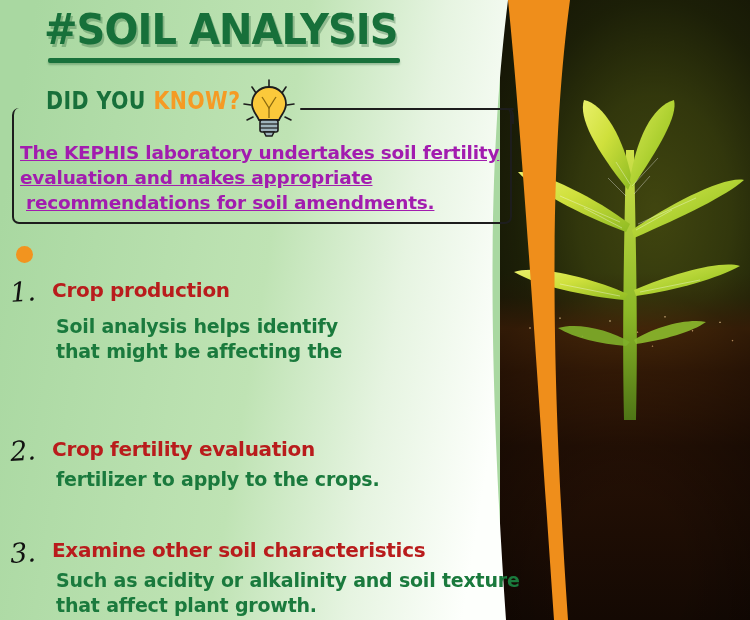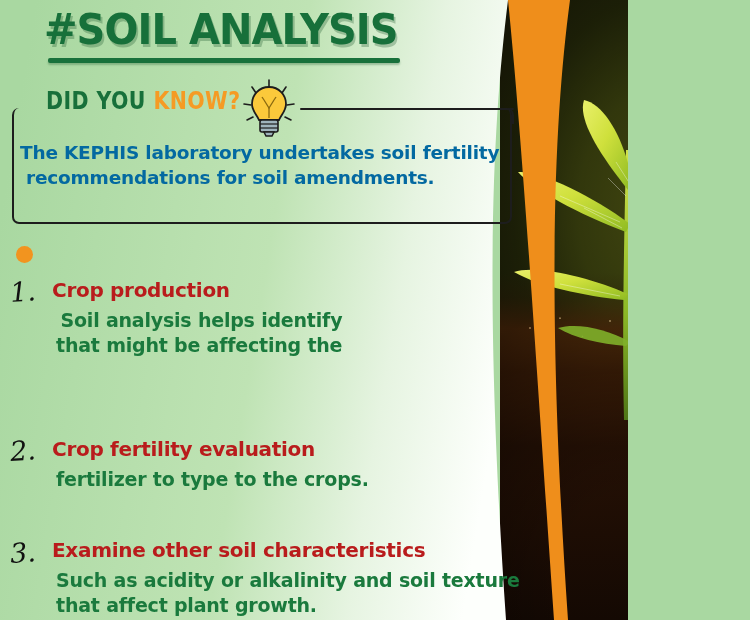--- a/index.html
+++ b/index.html
@@ -3,21 +3,21 @@
 <meta charset="utf-8">
 <title>Soil Analysis Infographic</title>
 <style>
   html,body{margin:0;padding:0;}
   body{
     width:750px;height:620px;overflow:hidden;
     font-family:"Liberation Sans", sans-serif;
     background:#a9d8a1;
   }
   .poster{
-    position:relative;width:628px;height:620px;overflow:hidden;
+    position:relative;width:750px;height:620px;overflow:hidden;
   }
 
   
   .photo{
     position:absolute;top:0;left:500px;width:250px;height:620px;
     background:
       
       radial-gradient(120% 60% at 50% 92%, rgba(0,0,0,0) 20%, rgba(0,0,0,.55) 75%),
       
       linear-gradient(to bottom,
@@ -101,22 +101,23 @@
     background:#1d1d1d;border-radius:2px;
   }
   .factbox-corner{
     position:absolute;left:498px;top:108px;width:16px;height:16px;
     border-top:2px solid #1d1d1d;border-right:2px solid #1d1d1d;
     border-top-right-radius:7px;box-sizing:border-box;
   }
   .fact-text{
     position:absolute;left:20px;top:140px;width:492px;
     font-family:"DejaVu Sans", sans-serif;
-    font-size:18.5px;font-weight:bold;line-height:25px;color:#0369a1;
+    font-size:18.5px;font-weight:bold;line-height:25px;color:#a21caf;
     letter-spacing:-.2px;
+    text-decoration:underline;
   }
   .fact-text .l2{padding-left:0;}
   .fact-text .l3{padding-left:6px;}
 
   
   .why-bullet{
     position:absolute;left:16px;top:246px;width:17px;height:17px;
     border-radius:50%;background:#f2941f;
   }
   .why{
@@ -149,21 +150,21 @@
 
   #item1{top:278px;}
   #item2{top:435px;}
   #item3{top:535px;}
   #item1 .num{top:-2px;}
   #item2 .num{top:0px;}
   #item3 .num{top:2px;}
   #item1 .item-head{top:0px;}
   #item2 .item-head{top:2px;}
   #item3 .item-head{top:3px;}
-  #item1 .item-body{top:30px;text-align:right;}
+  #item1 .item-body{top:36px;}
   #item2 .item-body{top:32px;}
   #item3 .item-body{top:33px;}
 </style>
 </head>
 <body>
 
 <div class="poster">
 
   <div class="photo">
     <div class="soil-grain"></div>
@@ -268,39 +269,40 @@
       </g>
       <path d="M26 54 L36 54 L34 58 L28 58 Z" fill="#9fb4bd" stroke="#1d1d1d" stroke-width="1.5"></path>
     </svg>
 
     <div class="factbox"></div>
     <div class="factbox-toprail"></div>
     <div class="factbox-corner"></div>
 
     <div class="fact-text">
       <div>The KEPHIS laboratory undertakes soil fertility</div>
+      <div class="l2">evaluation and makes appropriate</div>
       <div class="l3"> recommendations for soil amendments.</div>
     </div>
 
     <div class="why-bullet"></div>
 
     <div class="item" id="item1">
       <div class="num">1.</div>
       <div class="item-head">Crop production</div>
       <div class="item-body">
         <div>Soil analysis helps  identify</div>
         <div>that might be affecting the</div>
       </div>
     </div>
 
     <div class="item" id="item2">
       <div class="num">2.</div>
       <div class="item-head">Crop fertility evaluation</div>
       <div class="item-body">
-        <div>fertilizer to type to the crops.</div>
+        <div>fertilizer to apply to the crops.</div>
       </div>
     </div>
 
     <div class="item" id="item3">
       <div class="num">3.</div>
       <div class="item-head">Examine other soil characteristics</div>
       <div class="item-body">
         <div>Such as acidity or alkalinity and soil texture</div>
         <div>that affect plant growth.</div>
       </div>

